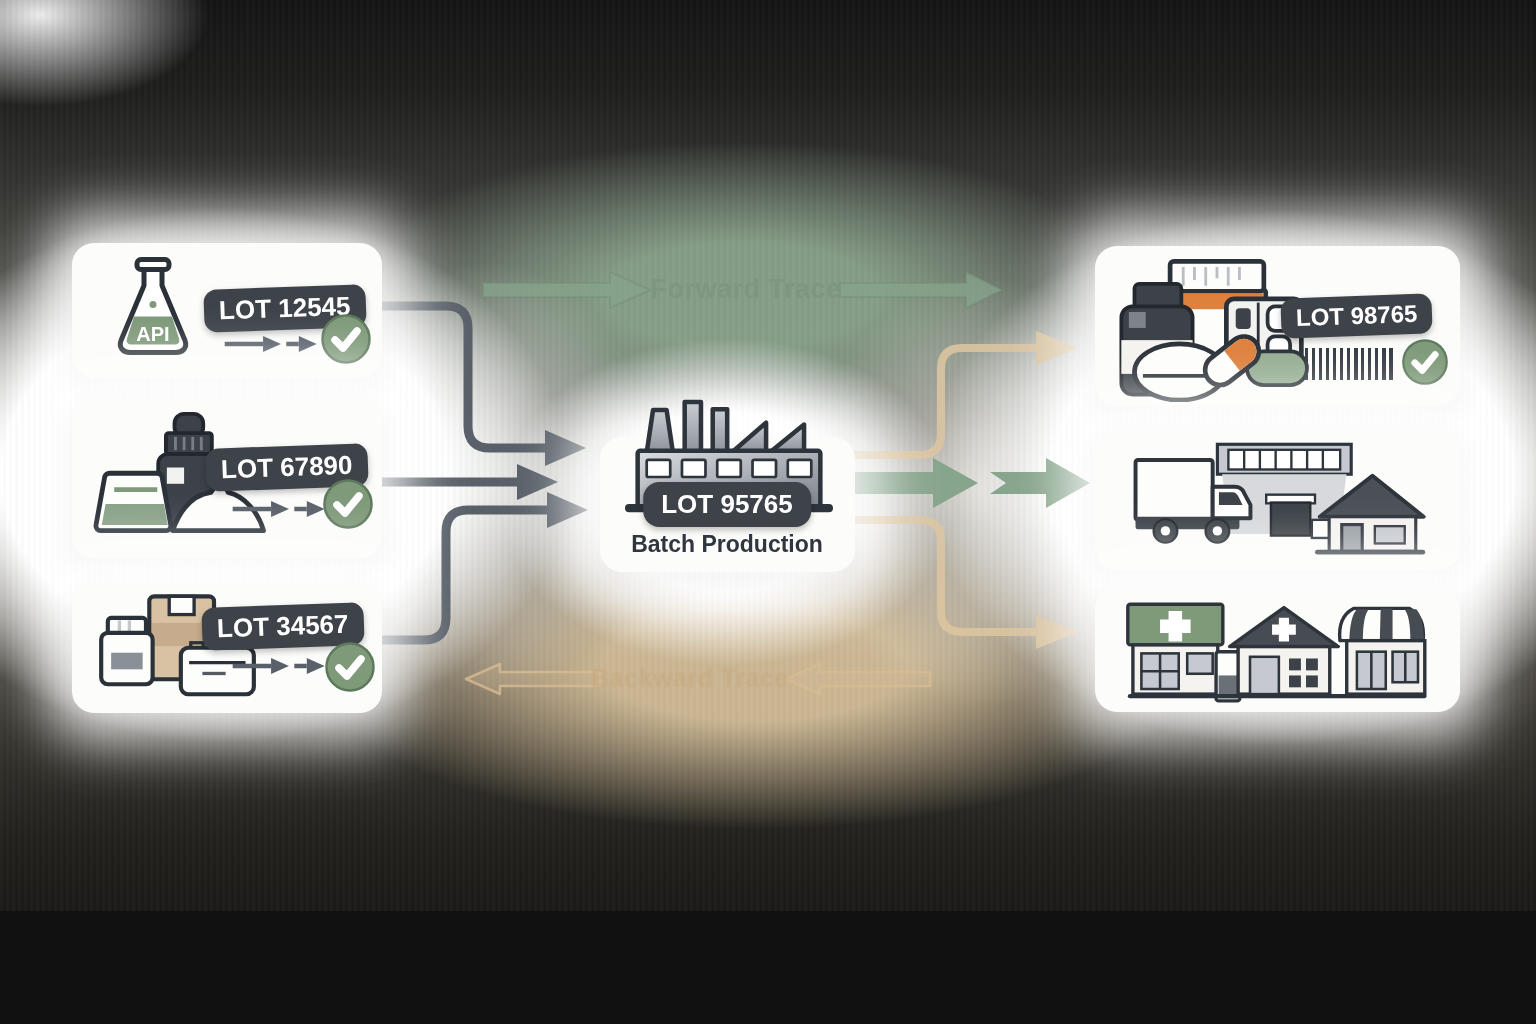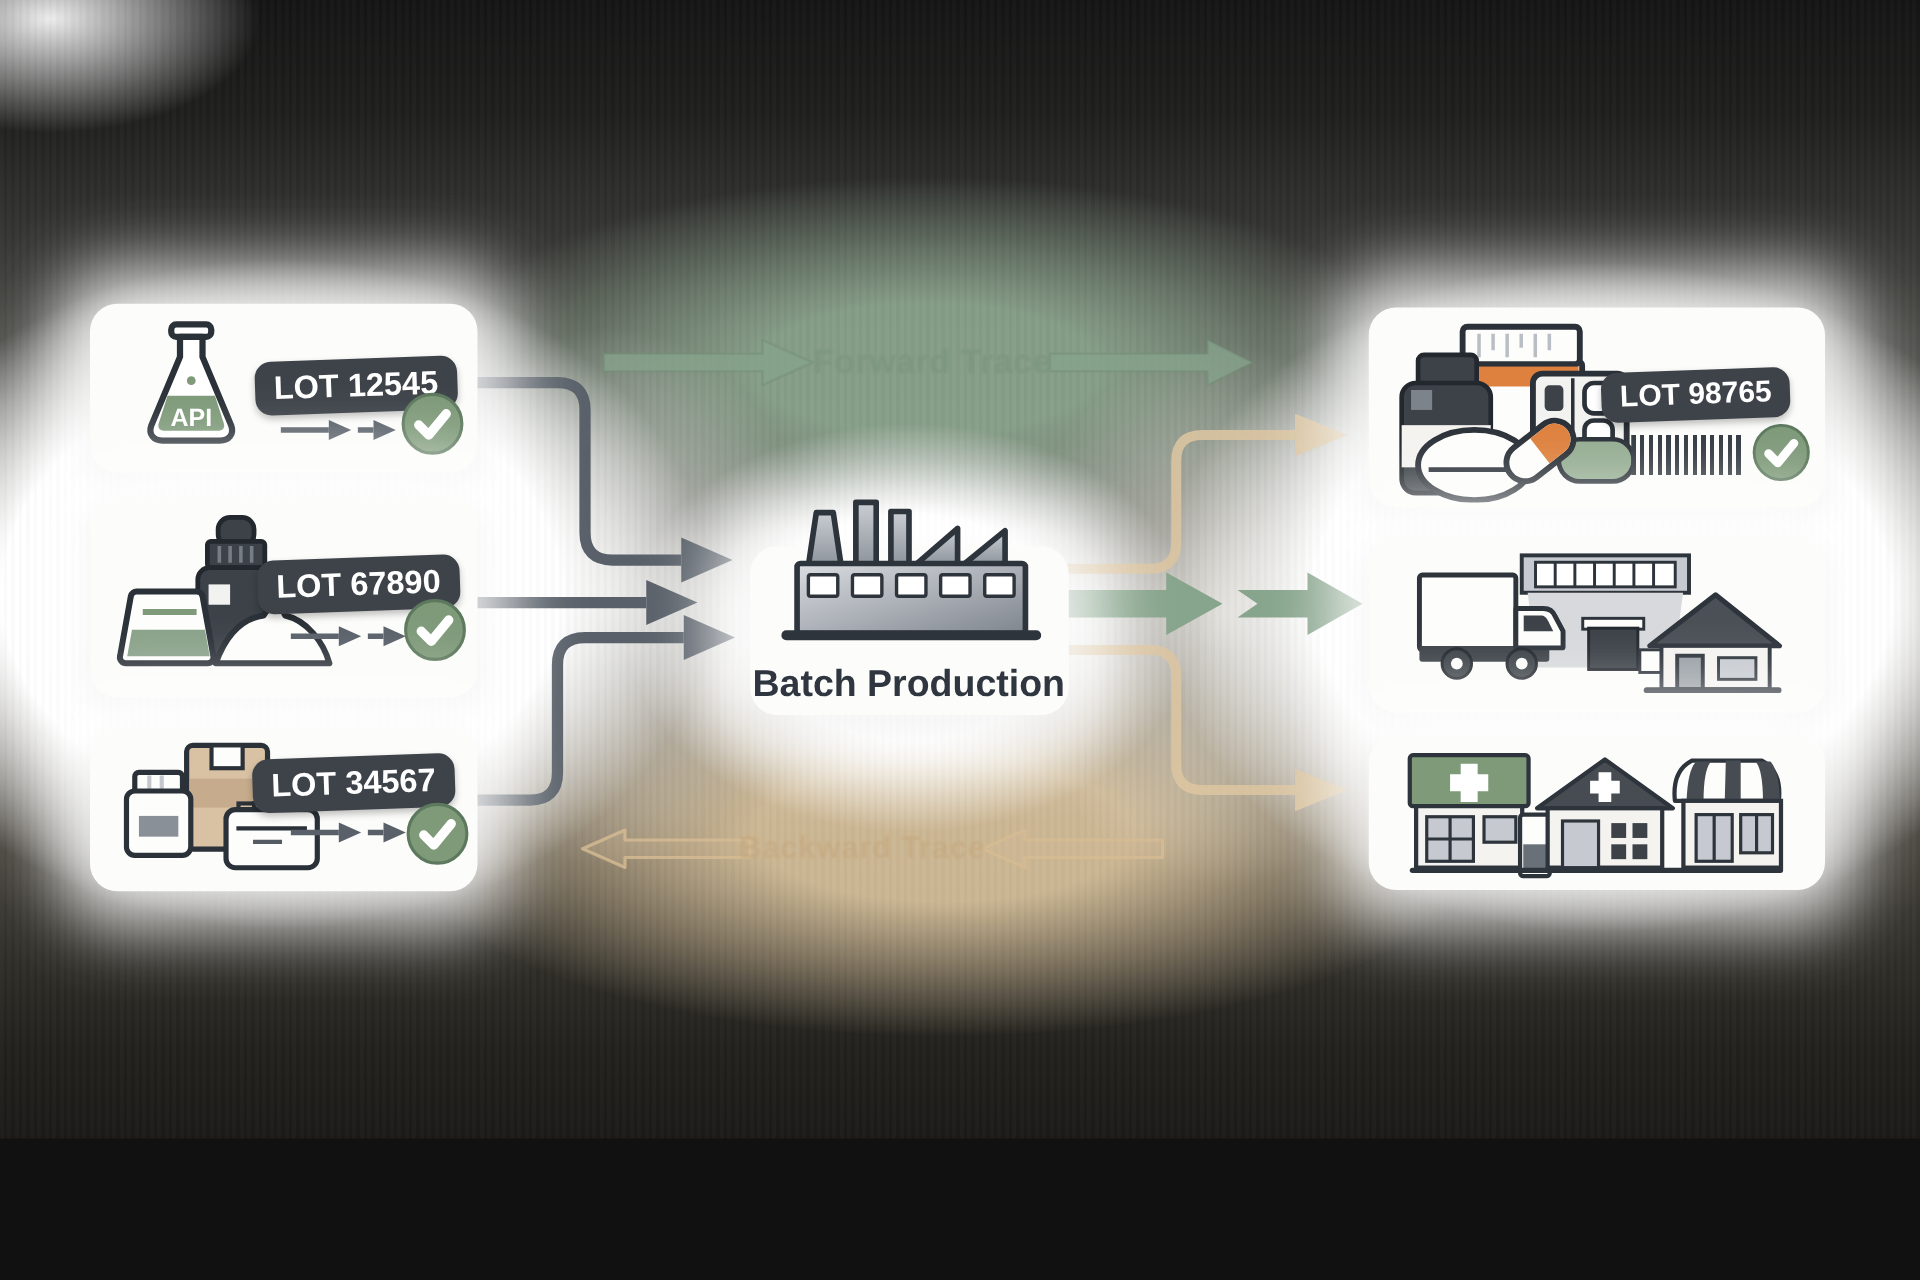--- a/index.html
+++ b/index.html
@@ -35,21 +35,21 @@
     padding:6px 15px;border-radius:13px;white-space:nowrap;transform:rotate(-2deg);
     box-shadow:0 3px 6px rgba(0,0,0,.25);z-index:3;
   }
   .lot-badge.small{font-size:24px;}
   .lot-badge.center{transform:none;font-size:26px;padding:7px 18px;border-radius:16px;}
   .check{position:absolute;z-index:4;}
   .mini-arrows{position:absolute;z-index:3;}
   .icon-svg{position:absolute;}
   .factory-wrap{position:absolute;z-index:3;}
   .caption{
-    position:absolute;z-index:3;font-weight:bold;font-size:30px;color:#2f3640;
+    position:absolute;z-index:3;font-weight:bold;font-size:23px;color:#2f3640;
     text-align:center;transform:translateX(-50%);white-space:nowrap;
   }
   .barcode{
     position:absolute;z-index:3;width:90px;height:32px;
     background:repeating-linear-gradient(90deg,#343a42 0 3.5px,transparent 3.5px 7px);
   }
   svg text{font-family:"Liberation Sans",sans-serif;}
 </style>
 </head>
 <body>
@@ -193,20 +193,21 @@
     <rect x="14" y="58" width="202" height="62" rx="3" fill="url(#gf)" stroke="#2e343c" stroke-width="5"></rect>
     <g fill="#ffffff" stroke="#2e343c" stroke-width="3">
       <rect x="24" y="68" width="26" height="19" rx="2"></rect>
         <rect x="63" y="68" width="26" height="19" rx="2"></rect>
       <rect x="102" y="68" width="26" height="19" rx="2"></rect>
         <rect x="141" y="68" width="26" height="19" rx="2"></rect>
       <rect x="180" y="68" width="26" height="19" rx="2"></rect>
     </g>
     <rect x="0" y="117" width="230" height="9" rx="4.5" fill="#2e343c"></rect>
   </svg>
+  <div class="lot-badge center" style="left:727px;top:482px;transform:translateX(-50%)">LOT 95765</div>
   <div class="caption" style="left:727px;top:531px">Batch Production</div>
 
   <div class="card" style="left:1095px;top:246px;width:365px;height:160px">
     <svg class="icon-svg" style="left:8px;top:6px" width="212" height="150" viewBox="0 0 215 160">
       <rect x="66" y="40" width="102" height="78" rx="3" fill="#fdfdfb" stroke="#2b3138" stroke-width="5"></rect>
       <rect x="66" y="10" width="100" height="32" rx="4" fill="#fdfdfb" stroke="#2b3138" stroke-width="5"></rect>
       <g stroke="#b9bec5" stroke-width="3">
           <line x1="80" y1="16" x2="80" y2="36"></line>
           <line x1="92" y1="16" x2="92" y2="30"></line>
           <line x1="104" y1="16" x2="104" y2="36"></line>

